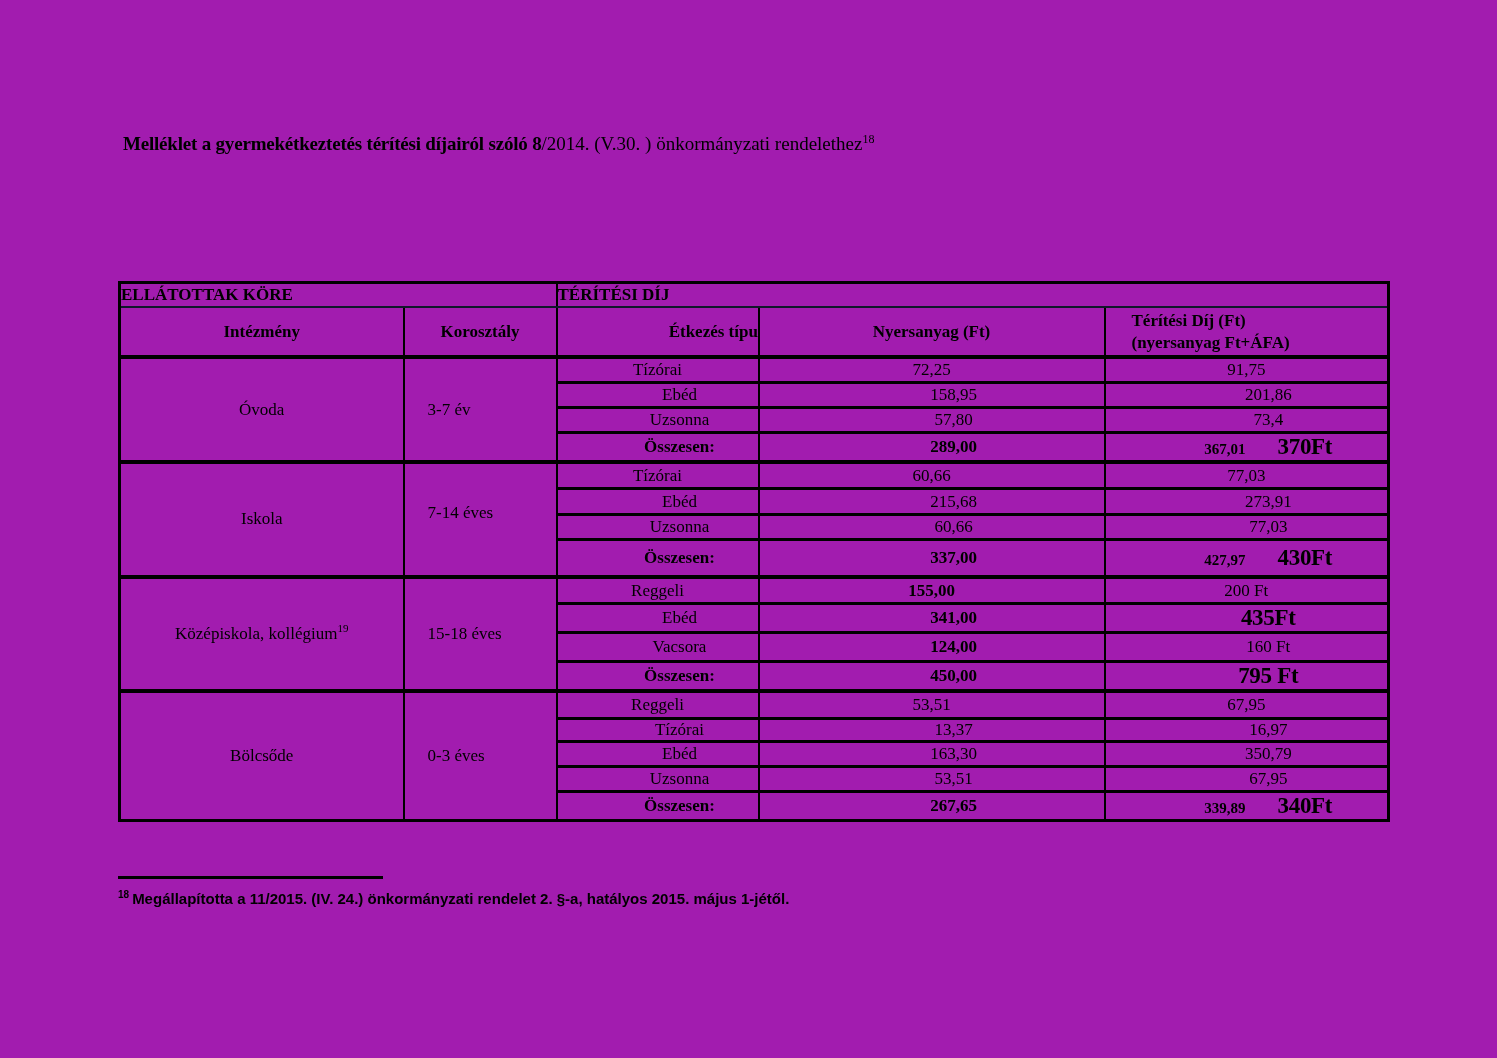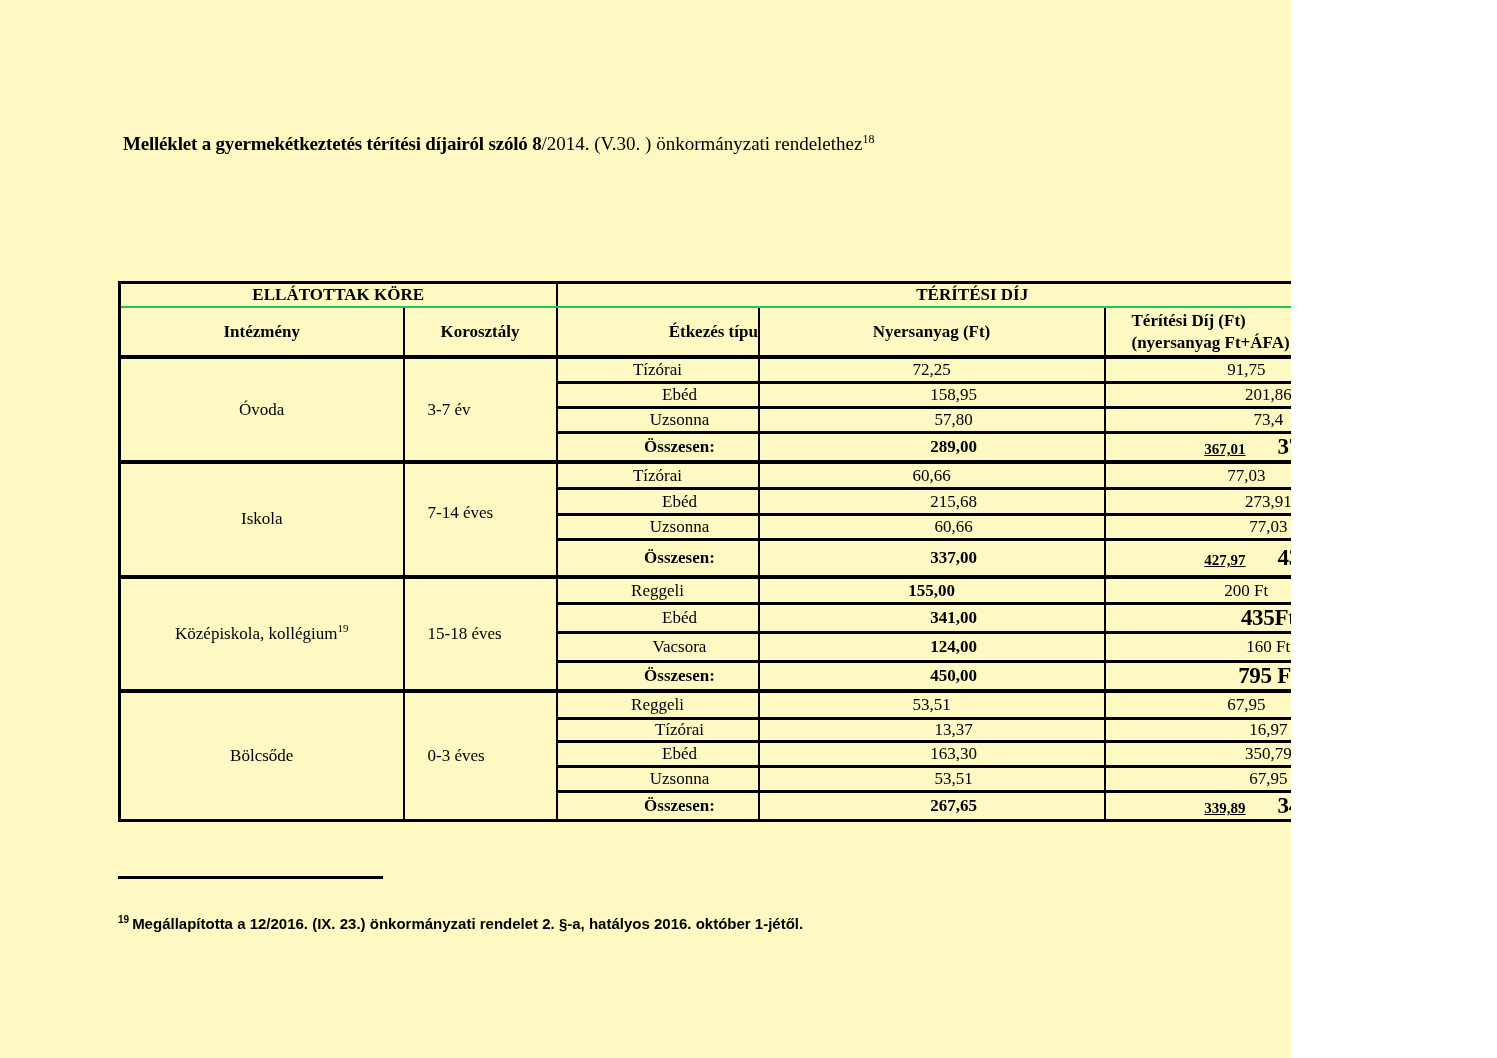--- a/index.html
+++ b/index.html
@@ -1,52 +1,52 @@
 <!DOCTYPE html>
 <html><head>
 <meta charset="utf-8">
 <style>
   * { margin:0; padding:0; box-sizing:border-box; }
   html,body { width:1497px; height:1058px; background:#ffffff; font-family:"Liberation Serif", serif; color:#000; }
-  #page { position:relative; width:1291px; height:1058px; background:#fef9c3; overflow:hidden; }
+  #page { position:relative; width:1497px; height:1058px; background:#a21caf; overflow:hidden; }
 
   
   #doc-title { position:absolute; left:123px; top:133px; font-size:19px; white-space:nowrap; }
   #doc-title .b { font-weight:bold; letter-spacing:-0.2px; }
   #doc-title sup { font-size:12px; vertical-align:super; line-height:0; }
 
   
   table#fee-table { position:absolute; left:118px; top:281px; width:1269px;
     border-collapse:collapse; table-layout:fixed; border:3px solid #000; }
   #fee-table td { border-left:2px solid #000; border-right:2px solid #000;
     font-size:17px; vertical-align:middle; overflow:hidden; }
 
   
-  tr.hdr1 td { height:24px; text-align:center; font-weight:bold; font-size:17px; border-bottom:2px solid #22c55e;margin-top:12px; }
+  tr.hdr1 td { height:24px; text-align:left; font-weight:bold; font-size:17px; border-bottom:2px solid #0f172a;margin-top:12px; }
   tr.hdr2 td { height:47px; vertical-align:top; font-weight:bold; font-size:17px;
     border-bottom:4px solid #000; padding-top:2px; }
   td.h-center { text-align:center; }
   td.h-meal { text-align:right; }
   td.h-meal .clip { display:inline-block; white-space:nowrap; margin-right:-7px; }
   td.h-fee { text-align:left; padding-left:26px; font-size:16px; line-height:1.35; }
 
   
   tr.sec td { border-top:4px solid #000; }
   tr.inner td { border-top:3px solid #000;padding-left:44px; }
 
   td.inst { text-align:center; vertical-align:middle; }
   td.inst sup { font-size:11px; vertical-align:super; line-height:0; }
   td.age  { text-align:left; padding-left:23px; vertical-align:middle; }
   td.age.low { vertical-align:bottom; padding-bottom:12px; }
   td.meal { text-align:center; }
   td.raw  { text-align:center; }
   td.fee  { text-align:center; }
   .bold { font-weight:bold; }
   .fee-big { font-weight:bold; font-size:23px; letter-spacing:-0.3px; }
-  .fee-small { font-weight:bold; font-size:15px;text-decoration:underline; }
+  .fee-small { font-weight:bold; font-size:15px; }
   .fee-pair .fee-big { margin-left:32px; }
 
   
   tr.h25 td{ height:25px; } tr.h23 td{ height:23px; } tr.h26 td{ height:26px; }
   tr.h27 td{ height:27px; } tr.h28 td{ height:28px; } tr.h29 td{ height:29px;margin-top:16px; }
   tr.h37 td{ height:37px; }
 
   
   #fn-sep { position:absolute; left:118px; top:876px; width:265px; height:3px; background:#000; }
   .footnote { position:absolute; left:118px; font-family:"Liberation Sans", sans-serif;
@@ -180,15 +180,15 @@
     <tr class="inner h27">
       <td class="meal bold">Összesen:</td>
       <td class="raw bold">267,65</td>
       <td class="fee fee-pair"><span class="fee-small">339,89</span><span class="fee-big">340Ft</span></td>
     </tr>
   </tbody>
     </table>
 
   <div id="fn-sep"></div>
 
-  <div class="footnote" id="fn-19"><sup>19</sup><span>Megállapította a 12/2016. (IX. 23.) önkormányzati rendelet 2. §-a, hatályos 2016. október 1-jétől.</span></div>
+  <div class="footnote" id="fn-18"><sup>18</sup><span>Megállapította a 11/2015. (IV. 24.) önkormányzati rendelet 2. §-a, hatályos 2015. május 1-jétől.</span></div>
 
 </div>
 
 </body></html>

